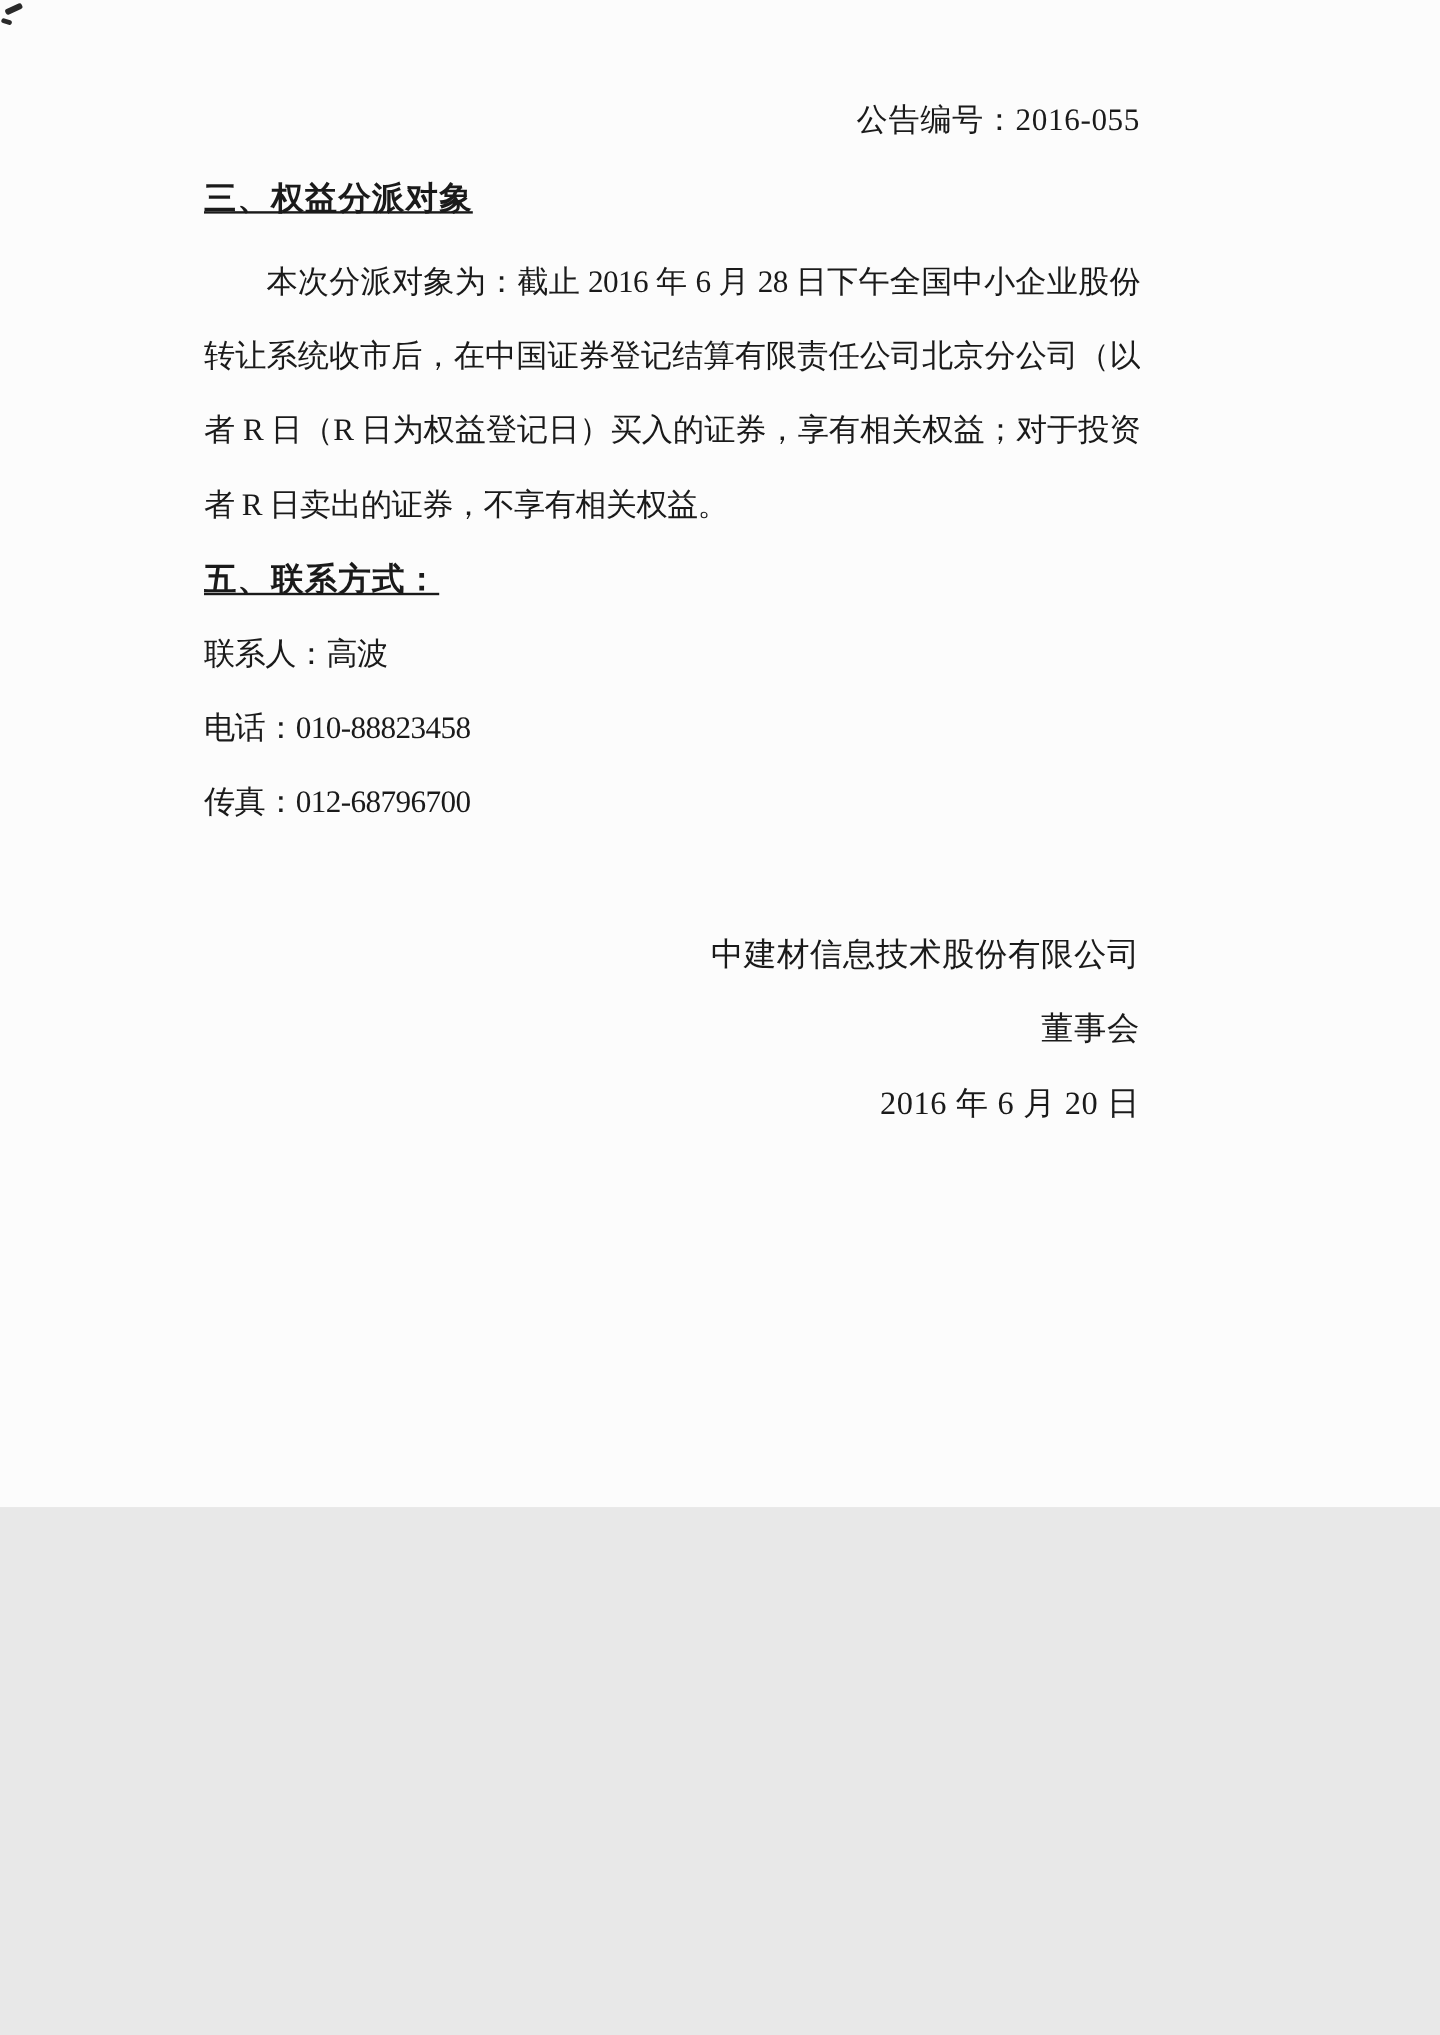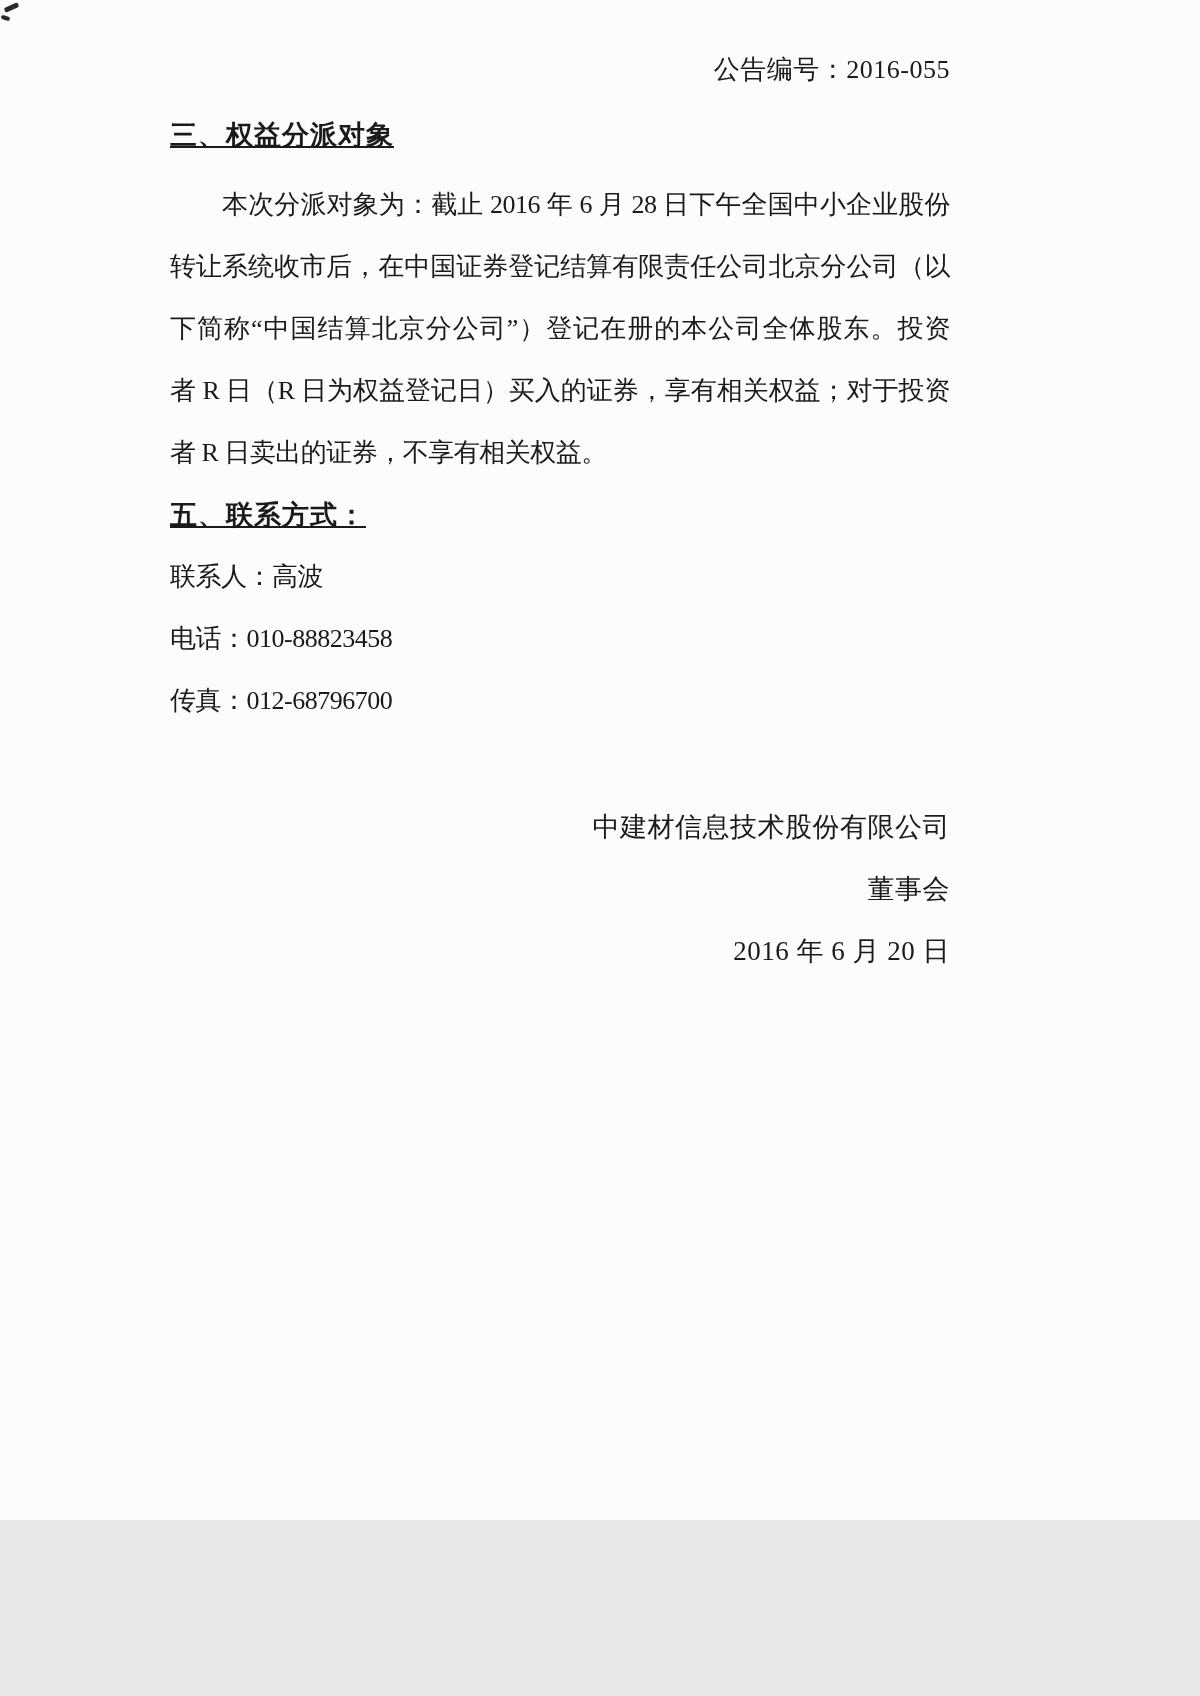--- a/index.html
+++ b/index.html
@@ -3,25 +3,25 @@
 <meta charset="utf-8">
 <style>
   html, body {
     margin: 0;
     padding: 0;
     background: #e8e8e8;
   }
   .page {
     position: relative;
     width: 1200px;
-    height: 1520px;
+    height: 1256px;
     margin: 0 auto;
     background: #fcfcfc;
     box-sizing: border-box;
-    padding-top: 40px;
+    padding-top: 70px;
     font-family: "Liberation Serif", "DejaVu Serif", serif;
     color: #1a1a1a;
     overflow: hidden;
   }
   .content {
     margin-left: 170px;
     width: 780px;
   }
   .doc-number {
     font-size: 26px;
@@ -94,21 +94,20 @@
   <span class="speck speck-b"></span>
 
   <div class="content">
 
     <div class="doc-number">公告编号：2016-055</div>
 
     <div class="heading h1">三、权益分派对象</div>
     <div class="para p1">
       <div class="bodyline just indent">本次分派对象为：截止 2016 年 6 月 28 日下午全国中小企业股份</div>
       <div class="bodyline just">转让系统收市后，在中国证券登记结算有限责任公司北京分公司（以</div>
-      <div class="bodyline just">下简称“中国结算北京分公司”）登记在册的本公司全体股东。投资</div>
       <div class="bodyline just">者 R 日（R 日为权益登记日）买入的证券，享有相关权益；对于投资</div>
       <div class="bodyline">者 R 日卖出的证券，不享有相关权益。</div>
     </div>
 
 
     <div class="heading h3">五、联系方式：</div>
     <div class="para p3">
       <div class="bodyline">联系人：高波</div>
       <div class="bodyline">电话：010-88823458</div>
       <div class="bodyline">传真：012-68796700</div>

